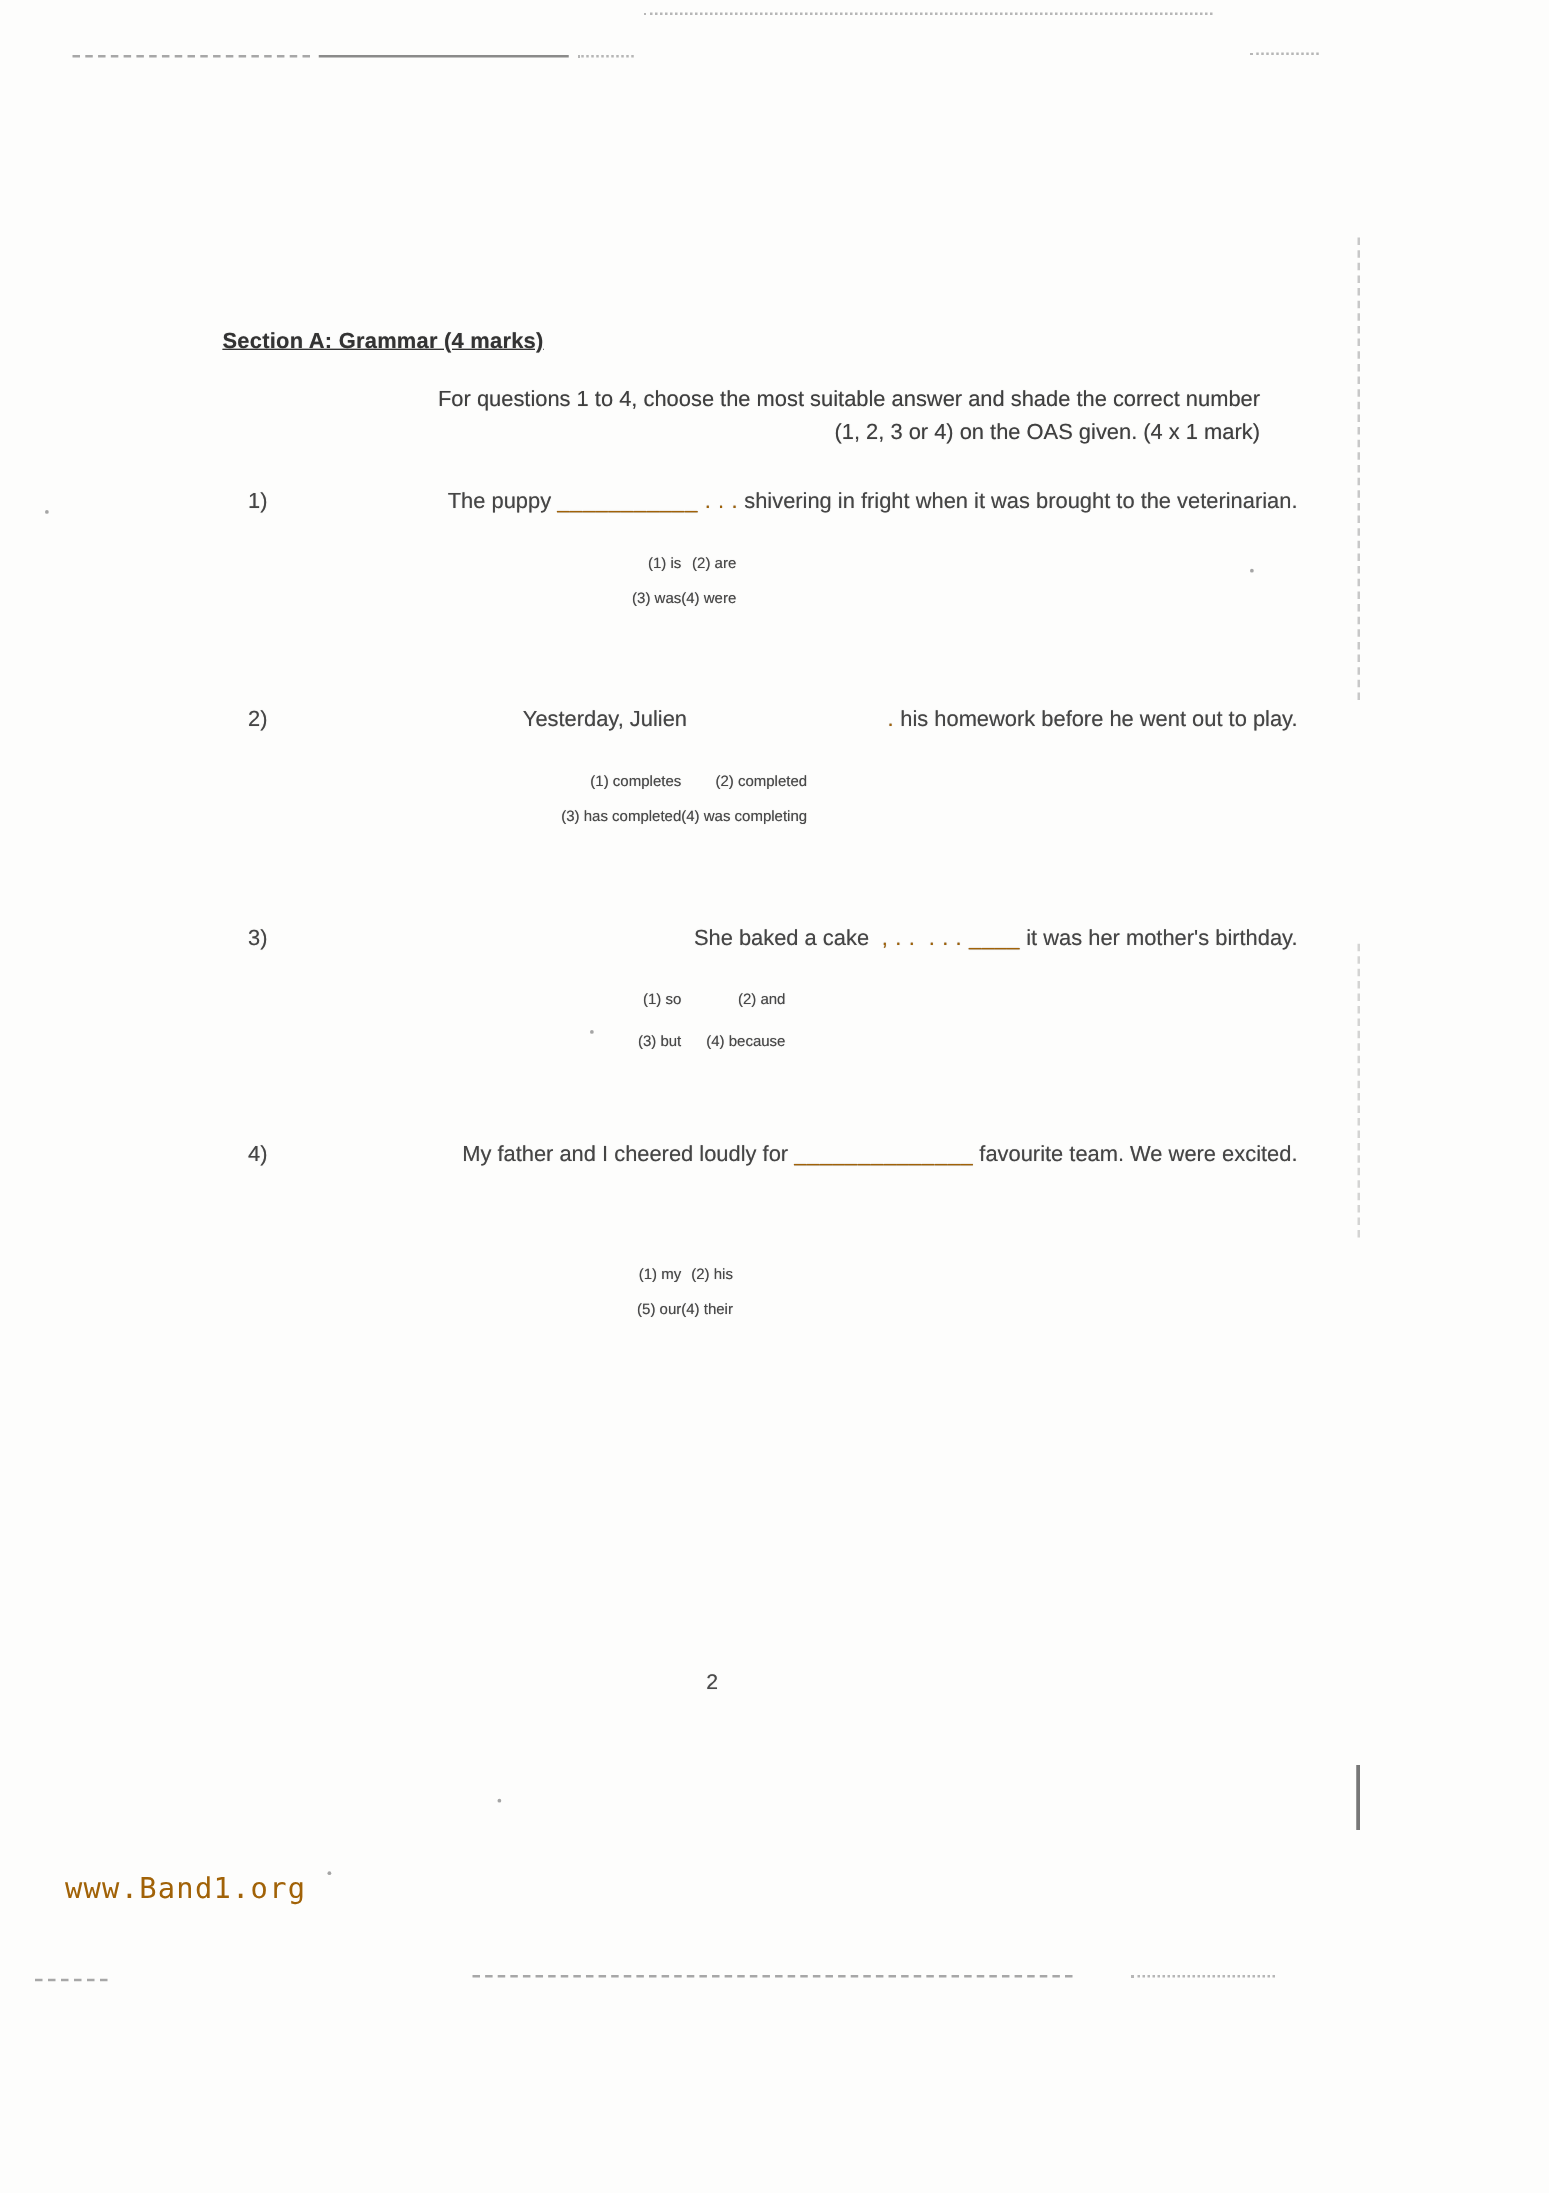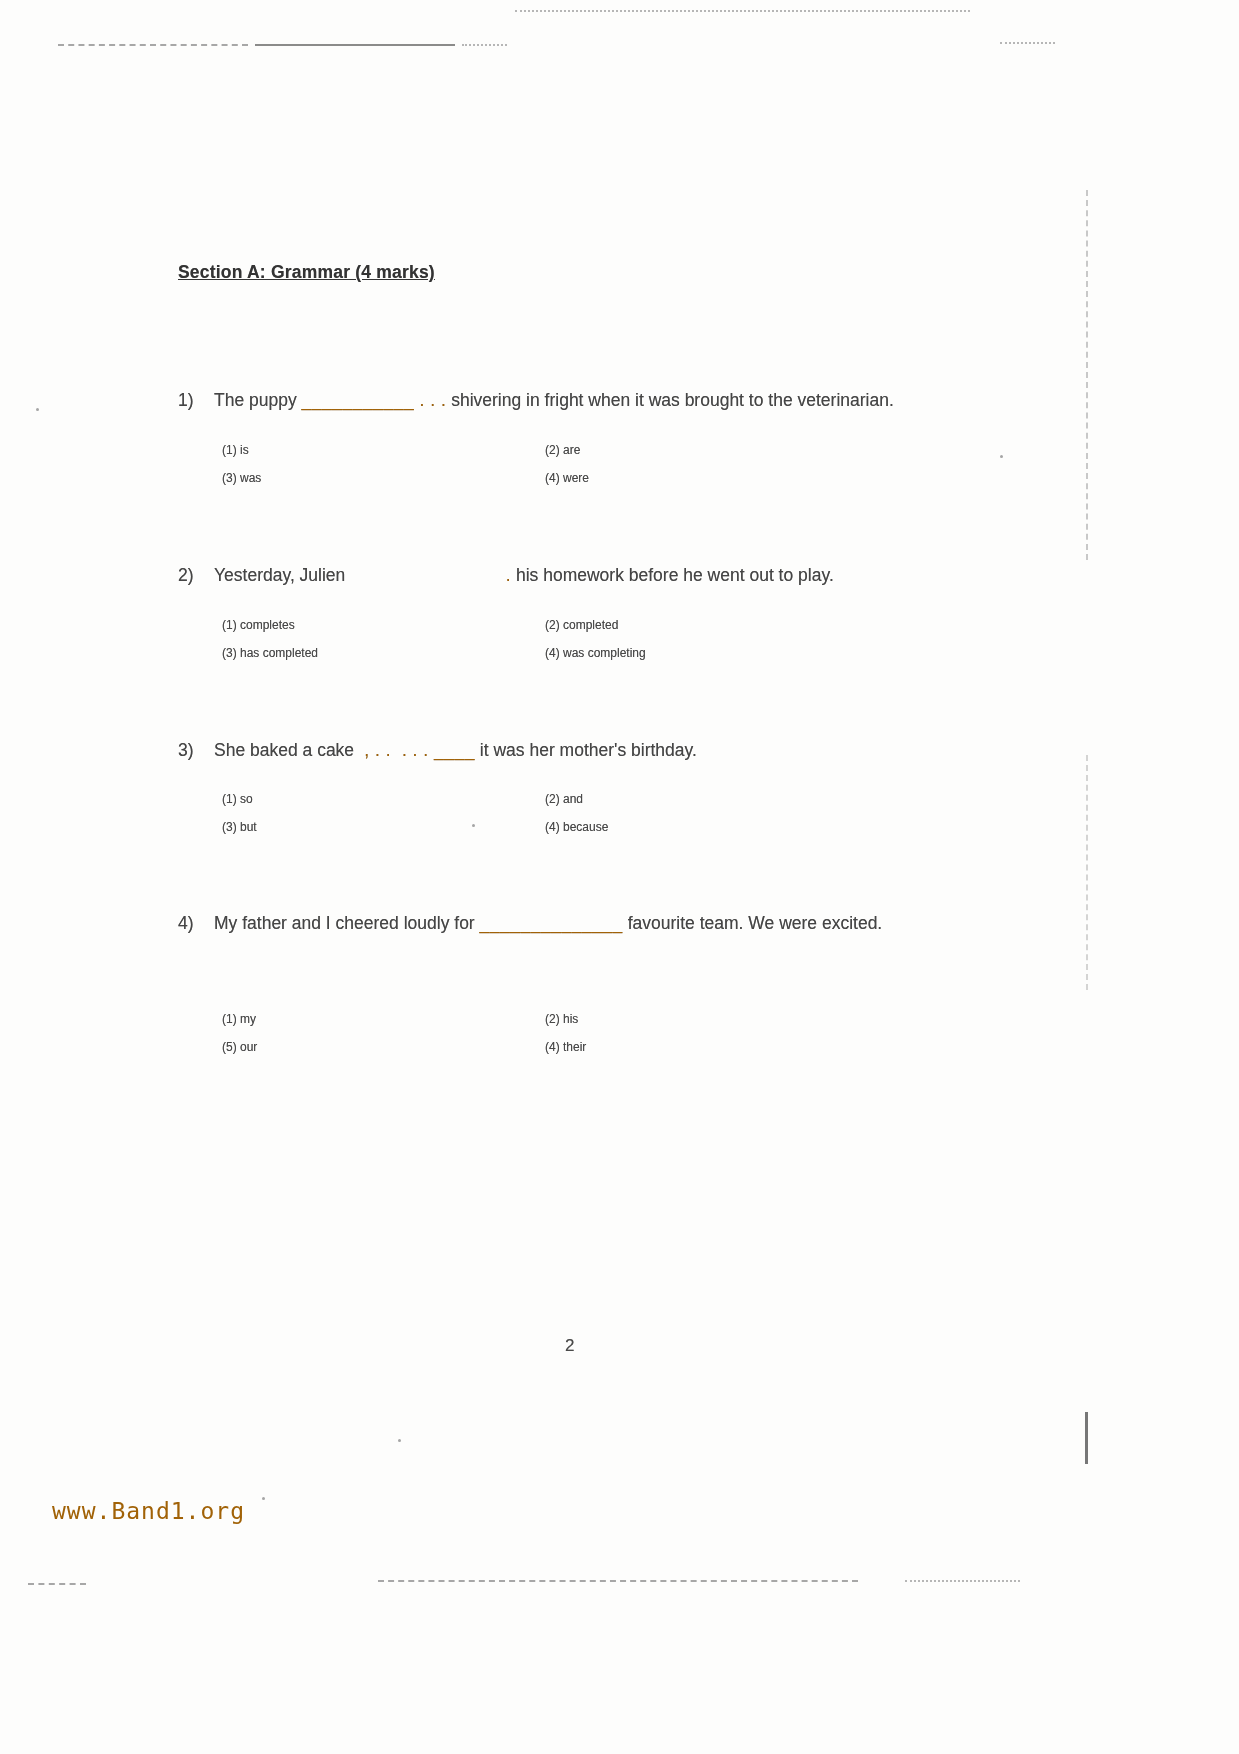--- a/index.html
+++ b/index.html
@@ -4,21 +4,21 @@
 <style>
   html,body{margin:0;padding:0;}
   body{
     width:1239px;height:1754px;
     background:#fdfdfc;
     font-family:"Liberation Sans", sans-serif;
     color:#454545;
     position:relative;
     overflow:hidden;
   }
-  .page{position:absolute;inset:0;}
+  .page{position:absolute;inset:0;text-align:right;}
   .scan-text{text-shadow:0 0 .6px rgba(60,60,60,.55);}
   .title{
     position:absolute;left:178px;top:262px;
     font-size:17.5px;font-weight:bold;color:#333;
     text-decoration:underline;
     letter-spacing:.2px;
   }
   .instructions{
     position:absolute;left:178px;top:306px;width:830px;
     font-size:17.5px;line-height:26px;color:#3f3f3f;
@@ -72,20 +72,24 @@
   <div class="art dotted" style="top:1580px;left:905px;width:115px;"></div>
   <div class="art dashed" style="top:1583px;left:28px;width:58px;"></div>
   <div class="art speck" style="top:455px;left:1000px;"></div>
   <div class="art speck" style="top:408px;left:36px;"></div>
   <div class="art speck" style="top:824px;left:472px;"></div>
   <div class="art speck" style="top:1439px;left:398px;"></div>
   <div class="art speck" style="top:1497px;left:262px;"></div>
 
   <div class="title scan-text">Section A: Grammar (4 marks)</div>
 
+  <div class="instructions scan-text">
+    <div>For questions 1 to 4, choose the most suitable answer and shade the correct number</div>
+    <div>(1, 2, 3 or 4) on the OAS given. (4 x 1 mark)</div>
+  </div>
 
   <div class="question scan-text" style="top:390px;">
     <span class="qnum">1)</span>
     <span class="qtext"><span>The puppy</span> <span class="blank">___________ . . .</span> <span>shivering in fright when it was brought to the veterinarian.</span></span>
   </div>
   <div class="options scan-text" style="top:443px;">
     <span class="opt">(1) is</span>
     <span class="opt">(2) are</span>
     <span class="opt">(3) was</span>
     <span class="opt">(4) were</span>
@@ -99,21 +103,21 @@
     <span class="opt">(1) completes</span>
     <span class="opt">(2) completed</span>
     <span class="opt">(3) has completed</span>
     <span class="opt">(4) was completing</span>
   </div>
 
   <div class="question scan-text" style="top:740px;">
     <span class="qnum">3)</span>
     <span class="qtext"><span>She baked a cake</span> <span class="blank"> , . .  . . . ____</span> <span>it was her mother's birthday.</span></span>
   </div>
-  <div class="options scan-text" style="top:792px;">
+  <div class="options scan-text" style="top:792px;gap:20px;">
     <span class="opt">(1) so</span>
     <span class="opt">(2) and</span>
     <span class="opt">(3) but</span>
     <span class="opt">(4) because</span>
   </div>
 
   <div class="question scan-text" style="top:913px;">
     <span class="qnum">4)</span>
     <span class="qtext"><span>My father and I cheered loudly for</span> <span class="blank">______________</span> <span>favourite team. We were excited.</span></span>
   </div>

